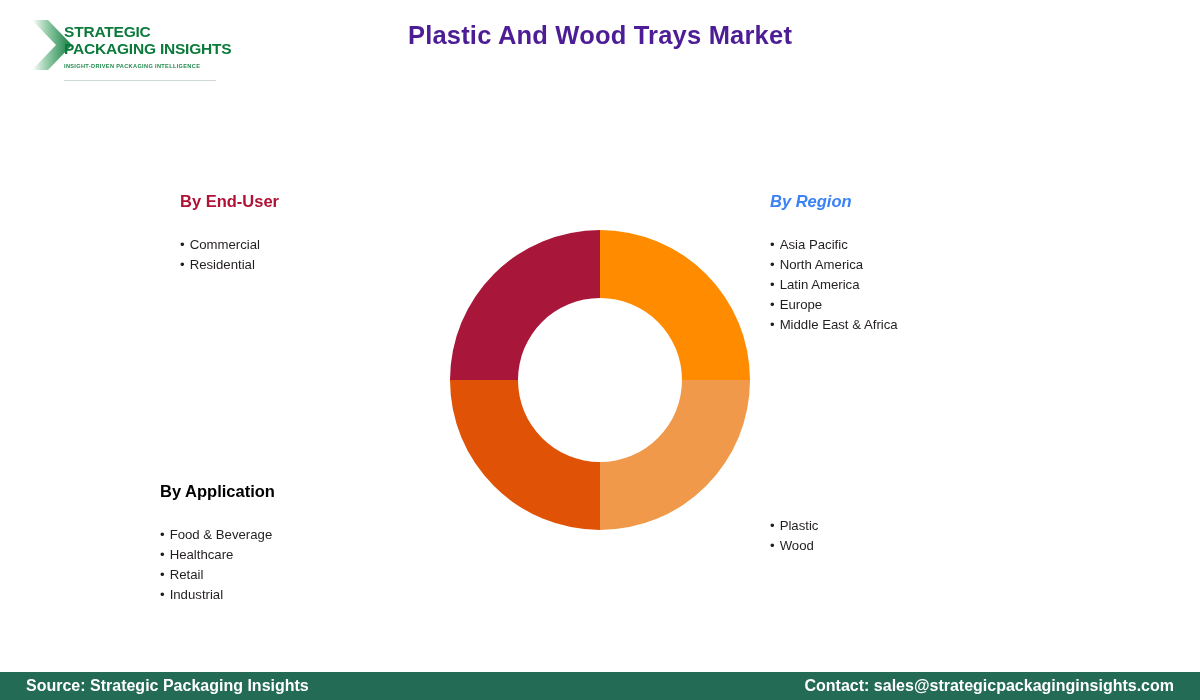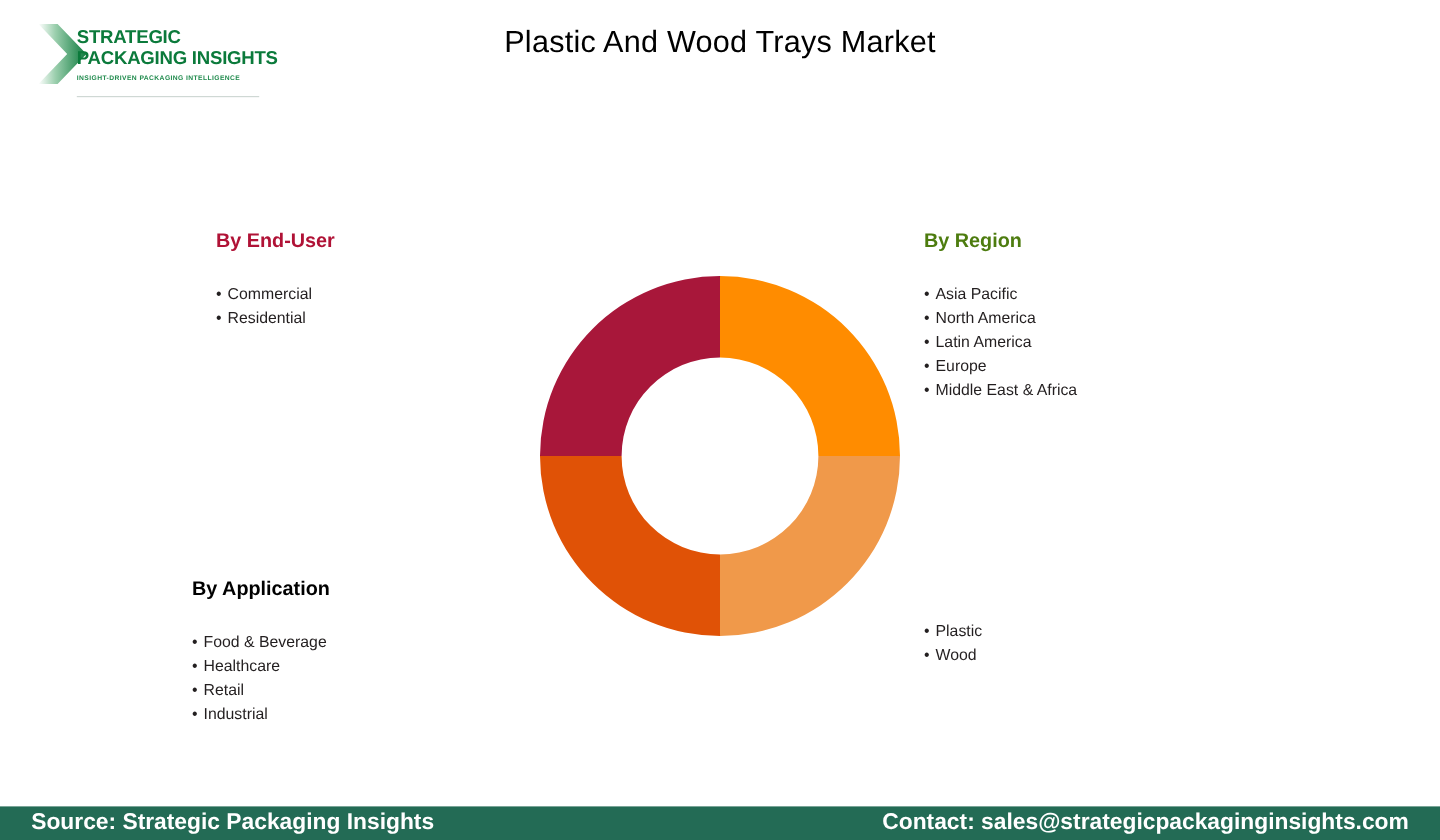--- a/index.html
+++ b/index.html
@@ -69,22 +69,22 @@
 
   
   .page-title {
     position: absolute;
     left: 0;
     top: 21px;
     width: 1200px;
     text-align: center;
     font-family: "Liberation Sans", sans-serif;
     font-size: 25.5px;
-    font-weight: normal;
-    color: #000000;
+    font-weight: bold;
+    color: #4c1d95;
     letter-spacing: 0.2px;
   }
 
   
   .donut-wrap {
     position: absolute;
     left: 450px;
     top: 230px;
     width: 300px;
     height: 300px;
@@ -125,21 +125,21 @@
     top: 192px;
     width: 252px;
   }
   #seg-end-user .seg-title { color: #b01236; }
 
   #seg-region {
     left: 770px;
     top: 192px;
     width: 300px;
   }
-  #seg-region .seg-title { color: #4d7c0f; }
+  #seg-region .seg-title { color: #3b82f6; font-style: italic; }
 
   #seg-application {
     left: 160px;
     top: 482px;
     width: 272px;
   }
   #seg-application .seg-title { color: #000000; }
 
   #seg-material {
     left: 770px;
@@ -156,21 +156,21 @@
     width: 1200px;
     height: 28px;
     background: #236b55;
     display: flex;
     align-items: center;
     justify-content: space-between;
     padding: 0 26px;
   }
   .footer span {
     font-family: "Liberation Sans", sans-serif;
-    font-size: 19px;
+    font-size: 16px;
     font-weight: bold;
     color: #ffffff;
     white-space: nowrap;
   }
 </style>
 </head>
 <body>
 
 <div class="page">
 

